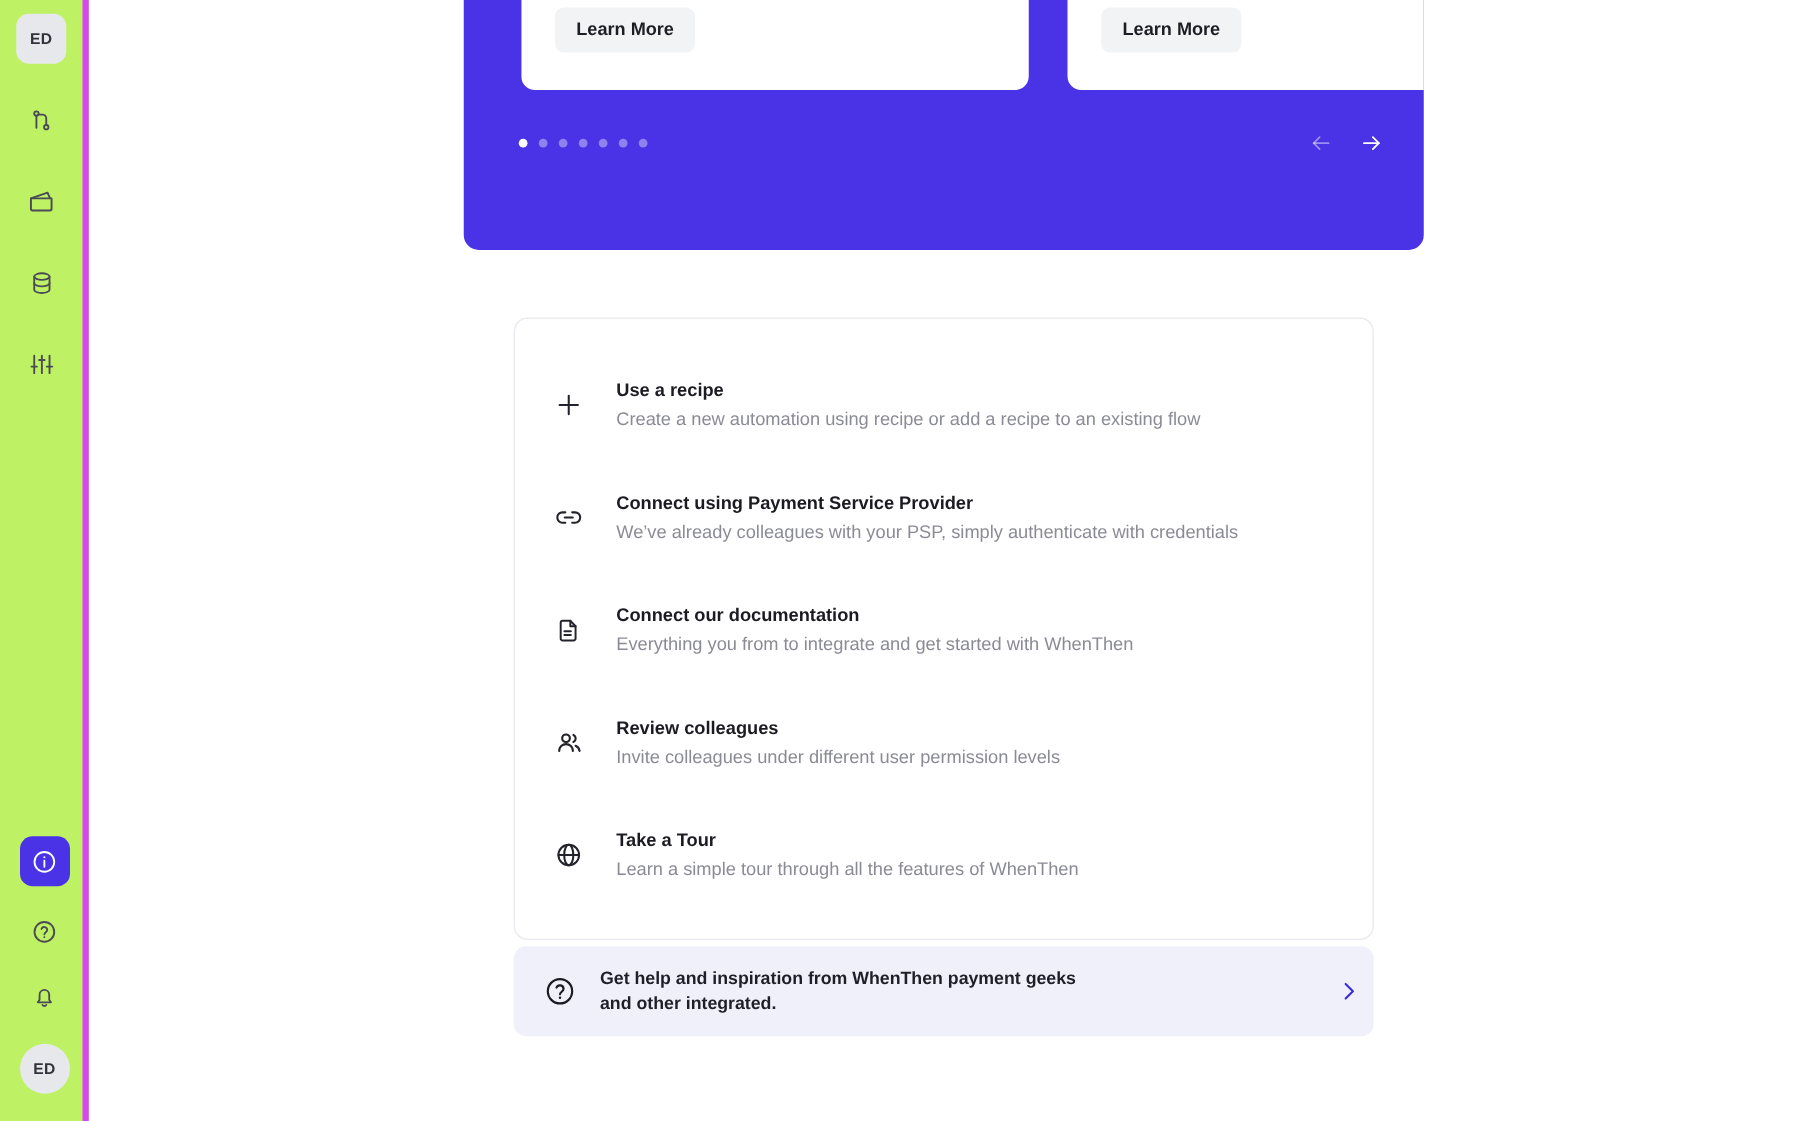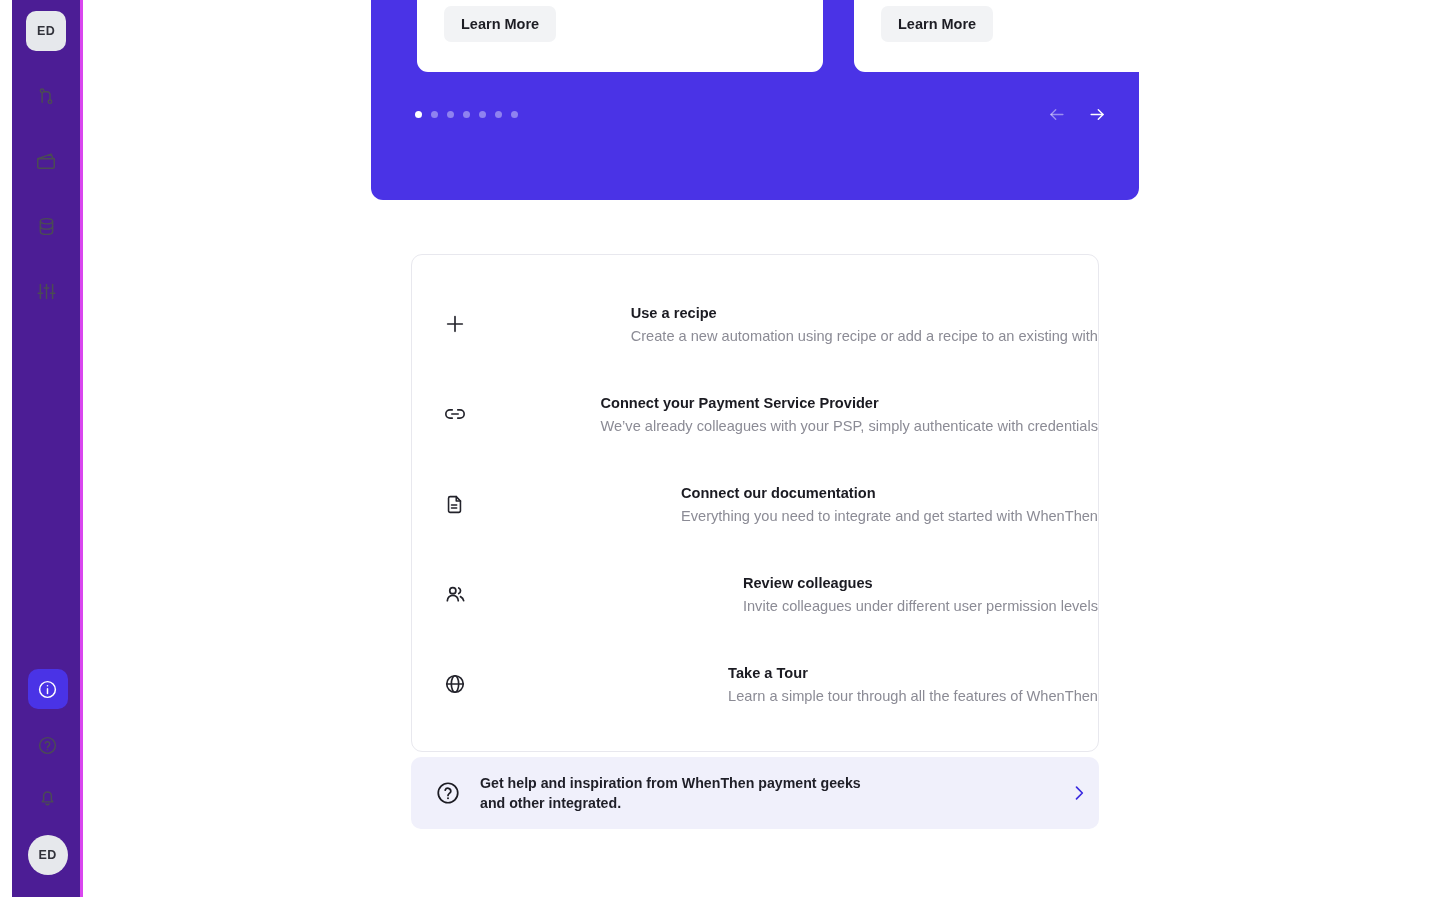--- a/index.html
+++ b/index.html
@@ -8,25 +8,24 @@
     background: #ffffff;
     font-family: "Liberation Sans", sans-serif;
     overflow: hidden;
   }
   body { position: relative; }
 
   
   .sidebar {
     position: absolute; left: 0; top: 0;
     width: 71px; height: 897px;
-    background: #4c1d95;
-    border-right: 3px solid #d946ef;
+    background: #bef264;
+    border-right: 5px solid #d946ef;
     display: flex; flex-direction: column;
     align-items: center;
-    margin-left: 12px;
   }
   .sb-top { display: flex; flex-direction: column; align-items: center; }
   .sb-bottom {
     position: absolute; bottom: 0; left: 0; width: 71px;
     display: flex; flex-direction: column; align-items: center;
     padding-bottom: 22px;
   }
   .sb-badge {
     width: 40px; height: 40px; margin-top: 11px;
     border-radius: 10px;
@@ -110,21 +109,20 @@
     background: #ffffff;
     border: 1px solid #e8e8ee;
     border-radius: 11px;
     padding: 24px 0 22px 0;
   }
   .qs-row {
     display: flex; align-items: center;
     padding: 0 0 0 32px;
     height: 90px;
     cursor: pointer;
-    justify-content: space-between;
   }
   .qs-ico {
     width: 40px; flex: 0 0 40px;
     display: flex; align-items: center; justify-content: flex-start;
     color: #23232b;
   }
   .qs-txt { padding-left: 9px; }
   .qs-title {
     font-size: 14.6px; font-weight: bold; color: #1b1b22;
     line-height: 20px; margin-bottom: 3px;
@@ -294,50 +292,50 @@
 
     <div class="qs-row">
       <div class="qs-ico">
         <svg width="22" height="22" viewBox="0 0 24 24" fill="none" stroke="currentColor" stroke-width="1.8" stroke-linecap="round">
           <line x1="12" y1="4" x2="12" y2="20"></line>
             <line x1="4" y1="12" x2="20" y2="12"></line>
         </svg>
       </div>
       <div class="qs-txt">
         <div class="qs-title">Use a recipe</div>
-        <div class="qs-desc">Create a new automation using recipe or add a recipe to an existing with</div>
+        <div class="qs-desc">Create a new automation using recipe or add a recipe to an existing flow</div>
       </div>
     </div>
 
     <div class="qs-row">
       <div class="qs-ico">
         <svg width="22" height="22" viewBox="0 0 24 24" fill="none" stroke="currentColor" stroke-width="1.8" stroke-linecap="round" stroke-linejoin="round">
           <path d="M9 7.5H6.5a4.5 4.5 0 0 0 0 9H9"></path>
           <path d="M15 7.5h2.5a4.5 4.5 0 0 1 0 9H15"></path>
           <line x1="8.5" y1="12" x2="15.5" y2="12"></line>
         </svg>
       </div>
       <div class="qs-txt">
-        <div class="qs-title">Connect your Payment Service Provider</div>
+        <div class="qs-title">Connect using Payment Service Provider</div>
         <div class="qs-desc">We’ve already colleagues with your PSP, simply authenticate with credentials</div>
       </div>
     </div>
 
     <div class="qs-row">
       <div class="qs-ico">
         <svg width="21" height="21" viewBox="0 0 24 24" fill="none" stroke="currentColor" stroke-width="1.8" stroke-linecap="round" stroke-linejoin="round">
           <path d="M14 3H7a1.8 1.8 0 0 0-1.8 1.8v14.4A1.8 1.8 0 0 0 7 21h10a1.8 1.8 0 0 0 1.8-1.8V8z"></path>
           <polyline points="14,3 14,8 18.8,8"></polyline>
           <line x1="8.6" y1="12.5" x2="14.5" y2="12.5"></line>
           <line x1="8.6" y1="16" x2="14.5" y2="16"></line>
         </svg>
       </div>
       <div class="qs-txt">
         <div class="qs-title">Connect our documentation</div>
-        <div class="qs-desc">Everything you need to integrate and get started with WhenThen</div>
+        <div class="qs-desc">Everything you from to integrate and get started with WhenThen</div>
       </div>
     </div>
 
     <div class="qs-row">
       <div class="qs-ico">
         <svg width="23" height="23" viewBox="0 0 24 24" fill="none" stroke="currentColor" stroke-width="1.8" stroke-linecap="round" stroke-linejoin="round">
           <circle cx="9.2" cy="8" r="3.2"></circle>
           <path d="M3.5 18.5a5.7 5.7 0 0 1 11.4 0"></path>
           <path d="M15.4 5.2a3.2 3.2 0 0 1 0 5.8"></path>
           <path d="M17.2 14.2a5.7 5.7 0 0 1 3.3 4.3"></path>

